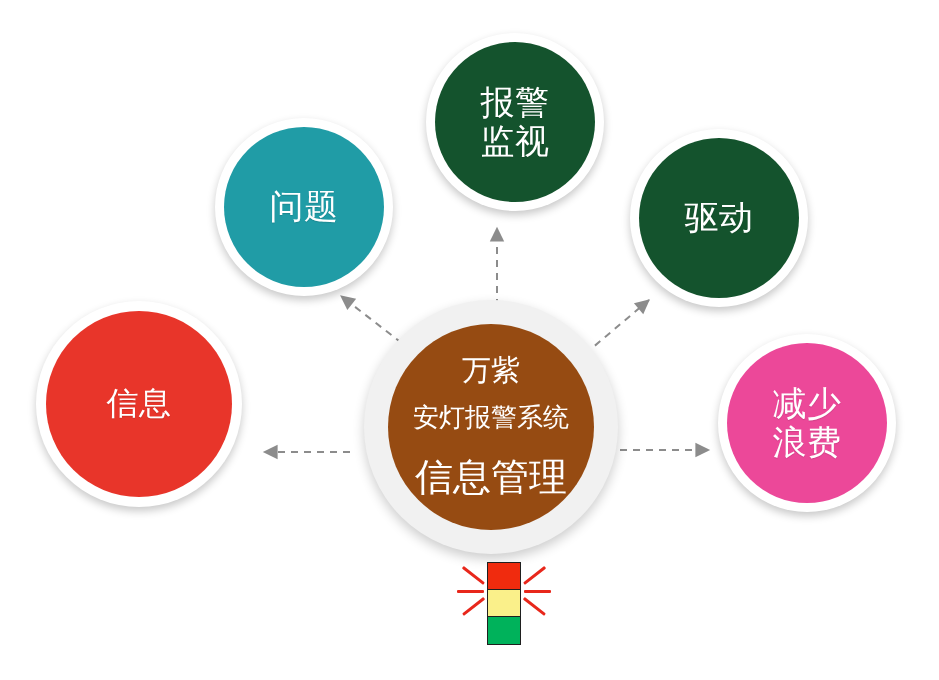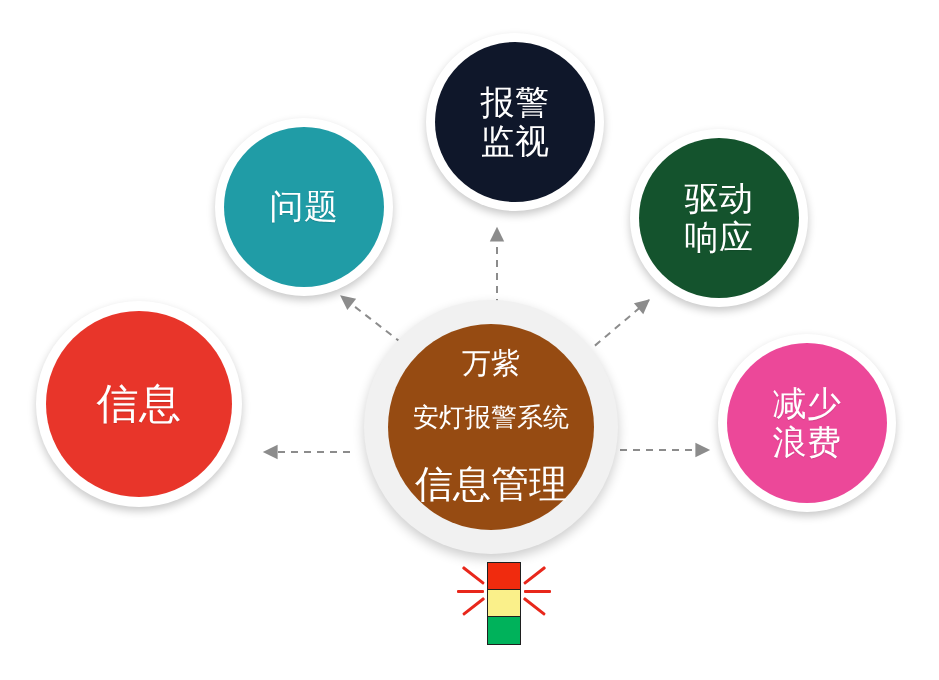--- a/index.html
+++ b/index.html
@@ -56,42 +56,41 @@
   
   .sat { width: 178px; height: 178px; }
   .sat .disc {
     left: 9px; top: 9px;
     width: 160px; height: 160px;
   }
   .sat .label { font-size: 34px; font-weight: 400; }
 
   .sat.big { width: 206px; height: 206px; }
   .sat.big .disc { left: 10px; top: 10px; width: 186px; height: 186px; }
-  .sat.big .label { font-size: 42px; }
+  .sat.big .label { font-size: 32px; }
 
   
   #center-node {
     position: absolute;
     width: 254px;
     height: 254px;
     border-radius: 50%;
     background: #f1f1f1;
     box-shadow: 0 5px 12px rgba(0,0,0,0.20);
     z-index: 4;
   }
   #center-disc {
     position: absolute;
     left: 24px; top: 24px;
     width: 206px; height: 206px;
     border-radius: 50%;
     display: flex;
     flex-direction: column;
     align-items: center;
     justify-content: center;
-    gap: 7px;
   }
   #center-disc .c-line {
     color: #ffffff;
     text-align: center;
     white-space: nowrap;
     line-height: 1.1;
   }
   #center-disc .c-line.l1 { font-size: 29px; margin-bottom: 16px; }
   #center-disc .c-line.l2 { font-size: 26px; margin-bottom: 26px; }
   #center-disc .c-line.l3 { font-size: 38px; }
@@ -140,36 +139,35 @@
     <line x1="412" y1="351" x2="341" y2="296" stroke="#8c8c8c" stroke-width="2" stroke-dasharray="7 6" marker-end="url(#ah)"></line>
 
     <line x1="585" y1="354" x2="649" y2="300" stroke="#8c8c8c" stroke-width="2" stroke-dasharray="7 6" marker-end="url(#ah)"></line>
 
     <line x1="350" y1="452" x2="264" y2="452" stroke="#8c8c8c" stroke-width="2" stroke-dasharray="7 6" marker-end="url(#ah)"></line>
 
     <line x1="620" y1="450" x2="709" y2="450" stroke="#8c8c8c" stroke-width="2" stroke-dasharray="7 6" marker-end="url(#ah)"></line>
   </svg>
 
   <div class="node sat" id="n-alarm" style="left:426px; top:33px;">
-    <div class="disc" style="background: #0f172a;">
+    <div class="disc" style="background: #14532d;">
       <div class="label" style="color: rgb(255, 255, 255);">报警</div>
       <div class="label" style="color: rgb(255, 255, 255);">监视</div>
     </div>
   </div>
 
   <div class="node sat" id="n-expose" style="left:215px; top:118px;">
     <div class="disc" style="background: rgb(32, 156, 166);">
       <div class="label" style="color: rgb(255, 255, 255);">问题</div>
     </div>
   </div>
 
   <div class="node sat" id="n-drive" style="left:630px; top:129px;">
     <div class="disc" style="background: #14532d;">
       <div class="label" style="color: rgb(255, 255, 255);">驱动</div>
-      <div class="label" style="color: rgb(255, 255, 255);">响应</div>
     </div>
   </div>
 
   <div class="node sat big" id="n-info" style="left:36px; top:301px;">
     <div class="disc" style="background: rgb(232, 53, 42);">
       <div class="label" style="color: rgb(255, 255, 255);">信息</div>
     </div>
   </div>
 
   <div class="node sat" id="n-waste" style="left:718px; top:334px;">

